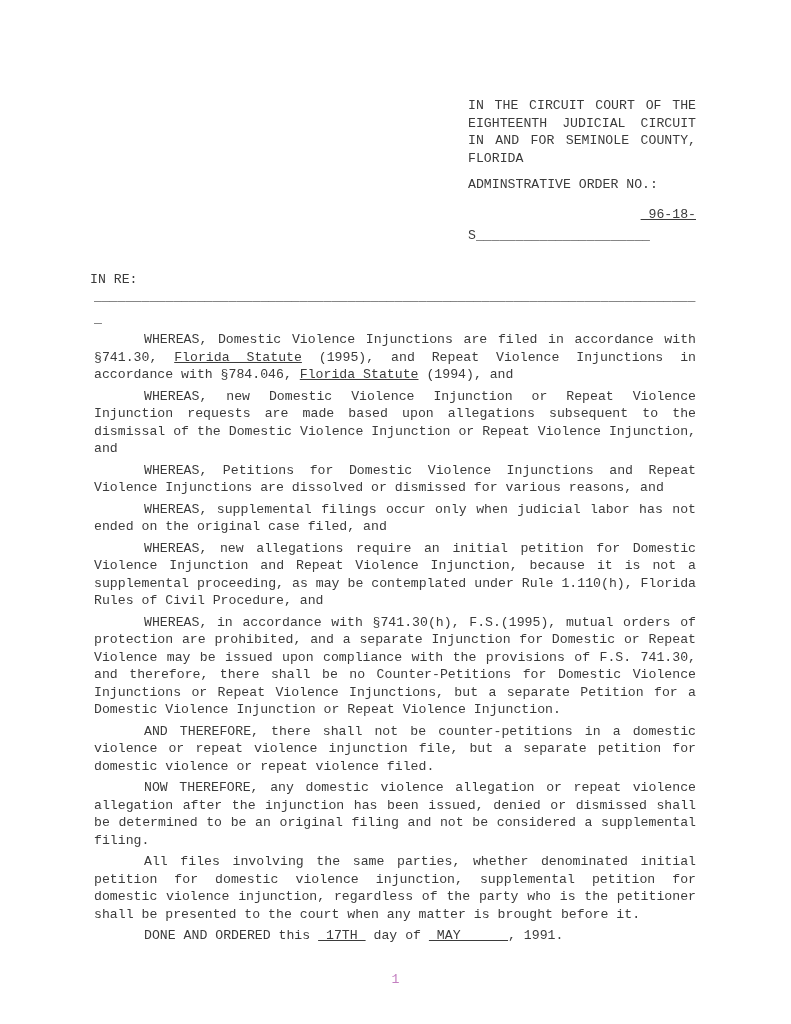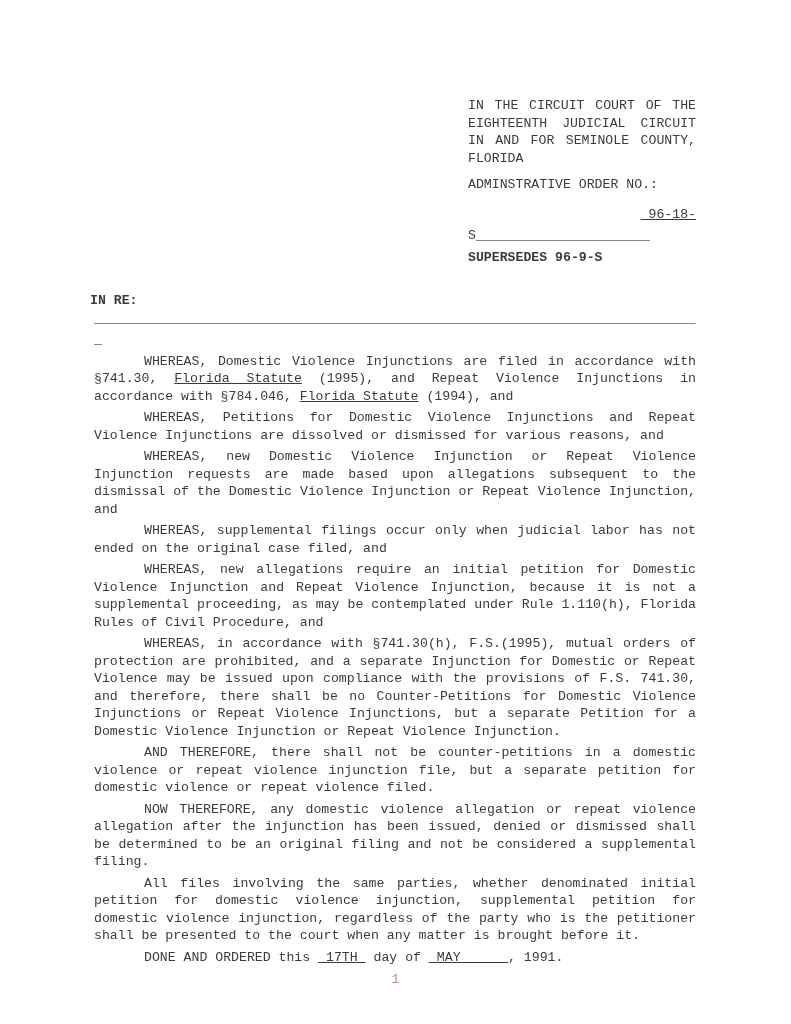--- a/index.html
+++ b/index.html
@@ -31,21 +31,21 @@
   .court-name { text-align: justify; }
   .order-label { margin-top: 9px; }
   .order-value { margin-top: 12px; text-align: right; }
   .order-wrap { letter-spacing: 0; }
   .supersedes { font-weight: bold; }
 
   
   .inre-row {
     display: flex;
     margin-top: 26px;
-    font-weight: bold;
+    font-weight: normal;
   }
   .inre-label {
     width: 95px;
     flex: 0 0 95px;
   }
   .inre-text {
     flex: 1;
     text-align: justify;
   }
 
@@ -77,34 +77,33 @@
 </head>
 <body>
 
 <div class="page">
 
   <div class="header-block">
     <p class="court-name">IN THE CIRCUIT COURT OF THE EIGHTEENTH JUDICIAL CIRCUIT IN AND FOR SEMINOLE COUNTY, FLORIDA</p>
     <p class="order-label">ADMINSTRATIVE ORDER NO.:</p>
     <p class="order-value"><span class="u">&nbsp;96-18-</span></p>
     <p class="order-wrap"><span>S</span><span>______________________</span></p>
-    <p class="supersedes">SUPERSEDES 96-9-S</p>
   </div>
 
   <div class="inre-row">
     <span class="inre-label">IN RE:</span>
   </div>
 
   <p class="divider">____________________________________________________________________________</p>
   <p class="divider">_</p>
 
   <div class="body-text">
     <p class="para"><span>WHEREAS, Domestic Violence Injunctions are filed in accordance with §741.30, </span><span class="u">Florida Statute</span><span> (1995), and Repeat Violence Injunctions in accordance with §784.046, </span><span class="u">Florida Statute</span><span> (1994), and</span></p>
+    <p class="para">WHEREAS, new Domestic Violence Injunction or Repeat Violence Injunction requests are made based upon allegations subsequent to the dismissal of the Domestic Violence Injunction or Repeat Violence Injunction, and</p>
     <p class="para">WHEREAS, Petitions for Domestic Violence Injunctions and Repeat Violence Injunctions are dissolved or dismissed for various reasons, and</p>
-    <p class="para">WHEREAS, new Domestic Violence Injunction or Repeat Violence Injunction requests are made based upon allegations subsequent to the dismissal of the Domestic Violence Injunction or Repeat Violence Injunction, and</p>
     <p class="para">WHEREAS, supplemental filings occur only when judicial labor has not ended on the original case filed, and</p>
     <p class="para">WHEREAS, new allegations require an initial petition for Domestic Violence Injunction and Repeat Violence Injunction, because it is not a supplemental proceeding, as may be contemplated under Rule 1.110(h), Florida Rules of Civil Procedure, and</p>
     <p class="para">WHEREAS, in accordance with §741.30(h), F.S.(1995), mutual orders of protection are prohibited, and a separate Injunction for Domestic or Repeat Violence may be issued upon compliance with the provisions of F.S. 741.30, and therefore, there shall be no Counter-Petitions for Domestic Violence Injunctions or Repeat Violence Injunctions, but a separate Petition for a Domestic Violence Injunction or Repeat Violence Injunction.</p>
     <p class="para">AND THEREFORE, there shall not be counter-petitions in a domestic violence or repeat violence injunction file, but a separate petition for domestic violence or repeat violence filed.</p>
     <p class="para">NOW THEREFORE, any domestic violence allegation or repeat violence allegation after the injunction has been issued, denied or dismissed shall be determined to be an original filing and not be considered a supplemental filing.</p>
     <p class="para">All files involving the same parties, whether denominated initial petition for domestic violence injunction, supplemental petition for domestic violence injunction, regardless of the party who is the petitioner shall be presented to the court when any matter is brought before it.</p>
     <p class="para"><span>DONE AND ORDERED this </span><span class="u">&nbsp;17TH&nbsp;</span><span> day of </span><span class="u">&nbsp;MAY&nbsp;&nbsp;&nbsp;&nbsp;&nbsp;&nbsp;</span><span>, 1991.</span></p>
   </div>
 
   <div class="page-number" style="color: rgb(195, 127, 192);">1</div>

